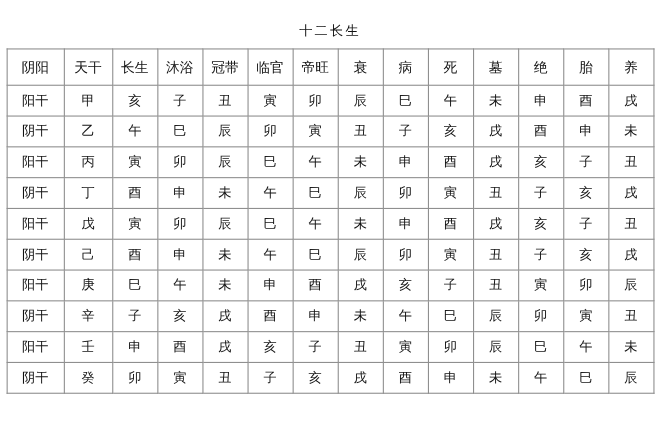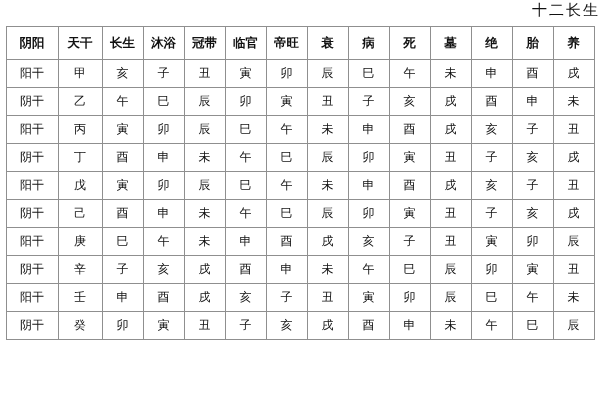--- a/index.html
+++ b/index.html
@@ -11,25 +11,25 @@
     font-family: "DejaVu Sans", "Liberation Sans", sans-serif;
   }
   #page {
     position: relative;
     width: 600px;
     height: 400px;
     background: #ffffff;
     overflow: hidden;
   }
   #title {
-    text-align: right;
-    font-size: 15px;
+    text-align: center;
+    font-size: 12px;
     color: #111111;
     letter-spacing: 2px;
-    padding-top: 0;
+    padding-top: 18px;
     padding-bottom: 6px;
     height: 20px;
     line-height: 20px;
   }
   table.grid {
     border-collapse: collapse;
     width: 584px;
     margin: 0 auto;
     table-layout: fixed;
   }
@@ -40,21 +40,20 @@
     font-weight: normal;
     font-size: 12px;
     color: #111111;
     height: 27px;
     padding: 0;
     background: #ffffff;
   }
   table.grid thead td {
     height: 32px;
     font-size: 12.5px;
-    font-weight: bold;
   }
   td.hl {
     background: #ffff00;
   }
   td.lbl {
     font-size: 12px;
   }
   col.c0 { width: 52px; }
   col.c1 { width: 44px; }
   col.cx { width: 41px; }

